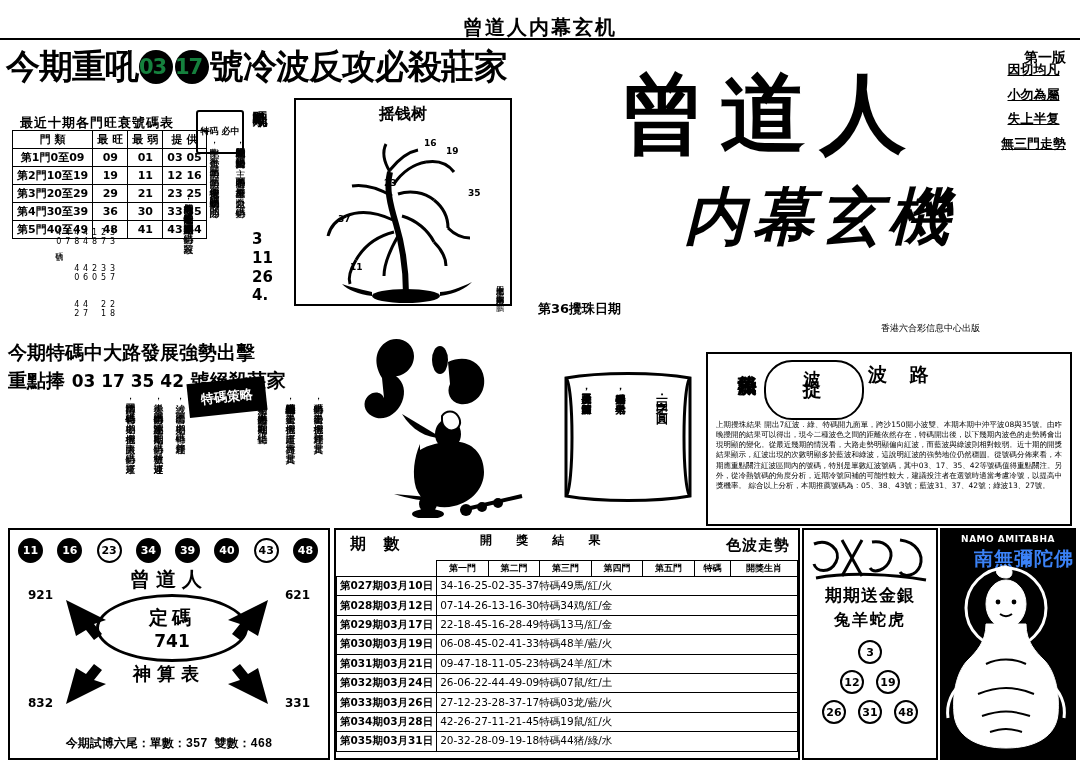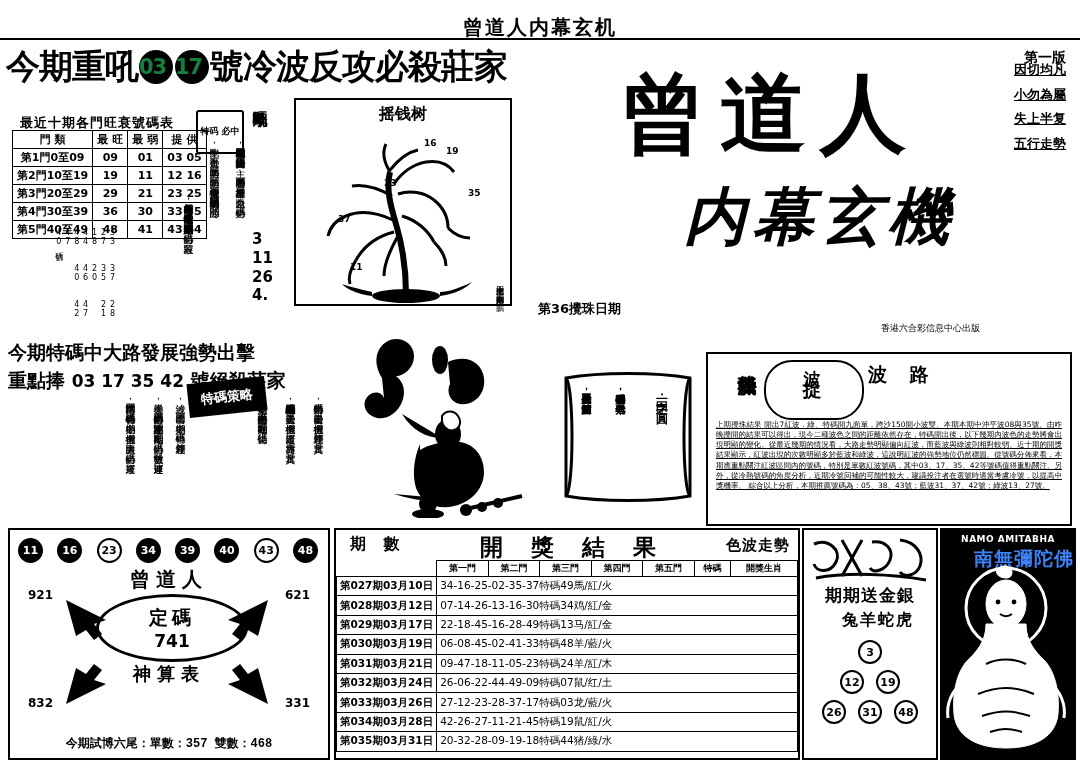--- a/index.html
+++ b/index.html
@@ -87,21 +87,21 @@
   }
   
   .scroll{top:372px;left:560px;width:136px;height:130px;}
   
   .win-box{top:352px;left:706px;width:362px;height:170px;border:2px solid #000;}
   .win-left{position:absolute;top:6px;left:6px;width:46px;font-size:19px;font-weight:bold;
             writing-mode:vertical-rl;text-orientation:upright;line-height:1.3;}
   .capt{position:absolute;top:6px;left:56px;width:96px;height:56px;border:2px solid #000;border-radius:28px;
         display:flex;align-items:center;justify-content:center;font-size:19px;font-weight:bold;letter-spacing:4px;}
   .wave{position:absolute;top:8px;left:160px;font-size:19px;font-weight:bold;letter-spacing:8px;}
-  .win-text{position:absolute;top:66px;left:8px;width:346px;font-size:7.5px;line-height:1.35;text-align:justify;text-decoration:underline;}
+  .win-text{position:absolute;top:66px;left:8px;width:346px;font-size:7.5px;line-height:1.35;text-align:justify;}
   
   .bl-box{top:528px;left:8px;width:318px;height:228px;border:2px solid #000;}
   .balls{position:absolute;top:8px;left:8px;width:300px;display:flex;justify-content:space-between;}
   .ball{
     width:21px;height:21px;border-radius:50%;border:2px solid #000;
     display:flex;align-items:center;justify-content:center;font-size:11px;font-weight:bold;
   }
   .ball.filled{background:#000;color:#fff;}
   .bl-brand{position:absolute;top:36px;left:0;width:100%;text-align:center;font-size:20px;font-weight:bold;letter-spacing:6px;}
   .oval{
@@ -109,36 +109,36 @@
     display:flex;flex-direction:column;align-items:center;justify-content:center;
   }
   .oval .t1{font-size:19px;font-weight:bold;letter-spacing:4px;}
   .oval .t2{font-size:17px;font-weight:bold;}
   .bl-sub{position:absolute;top:132px;left:0;width:100%;text-align:center;font-size:18px;font-weight:bold;letter-spacing:6px;}
   .corner{position:absolute;font-size:12px;font-weight:bold;}
   .bl-foot{position:absolute;bottom:6px;left:0;width:100%;text-align:center;font-size:12px;font-weight:bold;font-family:Liberation Mono, monospace;}
   
   .res-box{top:528px;left:334px;width:462px;height:228px;border:2px solid #000;}
   .res-qs{position:absolute;top:4px;left:14px;font-size:16px;font-weight:bold;letter-spacing:6px;}
-  .res-kj{position:absolute;top:2px;left:116px;font-size:23px;font-weight:bold;letter-spacing:10px;padding-left:28px;}
+  .res-kj{position:absolute;top:2px;left:116px;font-size:12px;font-weight:bold;letter-spacing:10px;padding-left:28px;}
   .res-sb{position:absolute;top:6px;right:8px;font-size:15px;font-weight:bold;letter-spacing:1px;}
   table.res{
     position:absolute;top:30px;left:0;width:462px;border-collapse:collapse;font-size:10px;
   }
   table.res th{
     border:1px solid #000;font-size:9px;font-weight:bold;height:15px;padding:0 1px;
   }
   table.res td{
     border:1px solid #000;height:18.4px;padding:0 3px;font-size:10.5px;white-space:nowrap;
   }
   table.res td.idx{width:92px;font-weight:bold;}
   
   .bm-box{top:528px;left:802px;width:132px;height:228px;border:2px solid #000;}
   .bm-title{position:absolute;top:54px;left:0;width:100%;text-align:center;font-size:17px;font-weight:bold;letter-spacing:1px;}
-  .bm-zodiac{position:absolute;top:80px;left:0;width:100%;text-align:center;font-size:16px;font-weight:bold;letter-spacing:2px;margin-left:8px;}
+  .bm-zodiac{position:absolute;top:80px;left:0;width:100%;text-align:center;font-size:16px;font-weight:bold;letter-spacing:2px;}
   .bm-balls{position:absolute;top:104px;left:0;width:100%;}
   .bmrow{display:flex;justify-content:center;gap:12px;margin-top:6px;}
   .bmball{width:20px;height:20px;border-radius:50%;border:2px solid #000;display:flex;align-items:center;justify-content:center;font-size:11px;font-weight:bold;}
   .scribble{position:absolute;top:4px;left:4px;width:124px;height:48px;}
   
   .bd-box{top:528px;left:940px;width:132px;height:228px;border:2px solid #000;background:#000;}
   .bd-en{position:absolute;top:4px;left:0;width:100%;text-align:center;color:#fff;font-size:9px;font-weight:bold;letter-spacing:.5px;}
   .bd-cn{position:absolute;top:16px;left:0;width:100%;text-align:right;color:#3b82f6;font-size:19px;font-weight:bold;letter-spacing:1px;}
 </style>
 </head>
@@ -253,21 +253,21 @@
 
   <div class="abs brand1 cn">曾道人</div>
   <div class="abs brand2 cn">内幕玄機</div>
   <div class="abs brand-date cn">第36攪珠日期</div>
   <div class="abs brand-pub cn">香港六合彩信息中心出版</div>
 
   <div class="abs poem cn">
     <div>因切均凡</div>
     <div>小勿為屬</div>
     <div>失上半复</div>
-    <div>五行走勢</div>
+    <div>無三門走勢</div>
   </div>
 
   <div class="abs mid-h1 cn">今期特碼中大路發展強勢出擊</div>
   <div class="abs mid-h2 cn">
     <span>重點捧</span>
     <span class="num">03  17  35  42</span>
     <span>號絕殺莊家</span>
   </div>
   <div class="abs stamp2 cn">特碼策略</div>
 

